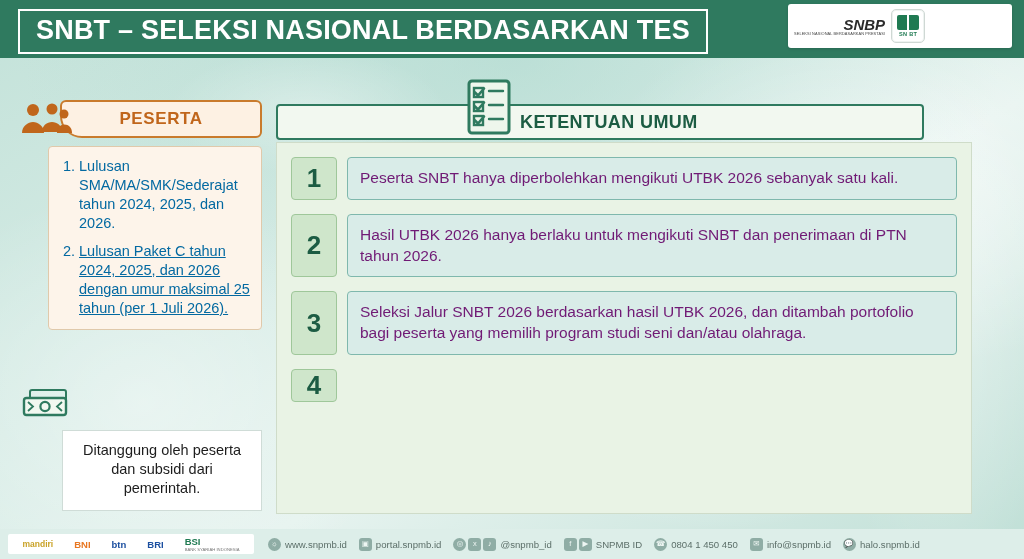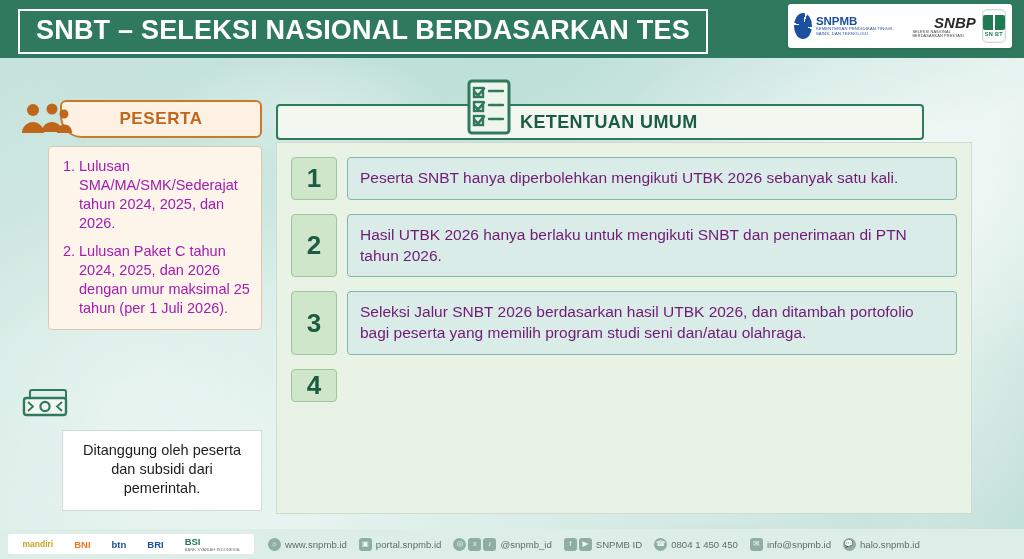--- a/index.html
+++ b/index.html
@@ -106,23 +106,23 @@
   .peserta-body {
     position: absolute; top: 146px; left: 48px;
     width: 214px;
     background: #fdf4ea;
     border: 1px solid #e0c9ab;
     border-radius: 4px;
     padding: 10px 8px 10px 10px;
   }
   .peserta-body ol { margin: 0; padding-left: 20px; }
   .peserta-body li {
-    font-size: 14.5px; color: #a21caf; line-height: 1.32; margin-bottom: 8px;
-  }
-  .peserta-body li:last-child { margin-bottom: 1px; }
+    font-size: 14.5px; color: #0369a1; line-height: 1.32; margin-bottom: 8px;
+  }
+  .peserta-body li:last-child { margin-bottom: 1px; text-decoration: underline; }
 
   .biaya-head {
     position: absolute; top: 386px; left: 18px; width: 244px; height: 36px;
   }
   .biaya-pill {
     position:absolute; left: 42px; top: 0; right: 0; height: 36px;
     background: #ffffff;
     border: 2px solid #2f7a5f;
     border-radius: 4px 4px 4px 20px;
     display:flex; align-items:center; justify-content:center;
@@ -215,27 +215,20 @@
 
 <div id="slide">
 
   <div class="header-band"></div>
 
   <div class="title-box">
     <div class="title">SNBT – SELEKSI NASIONAL BERDASARKAN TES</div>
   </div>
 
   <div class="logo-strip">
-    <div class="logo-kemdik">
-      <div class="tut-wuri"></div>
-      <div>
-        <div class="kem-txt">SNPMB</div>
-        <div class="kem-sub">KEMENTERIAN PENDIDIKAN TINGGI, SAINS, DAN TEKNOLOGI</div>
-      </div>
-    </div>
     <div class="logo-snbp">
       <div class="snbp-txt">SNBP</div>
       <div class="snbp-sub">SELEKSI NASIONAL BERDASARKAN PRESTASI</div>
     </div>
     <div class="logo-snbt">
       <div class="book"></div>
       <div class="lbl">SN BT</div>
     </div>
   </div>
 

